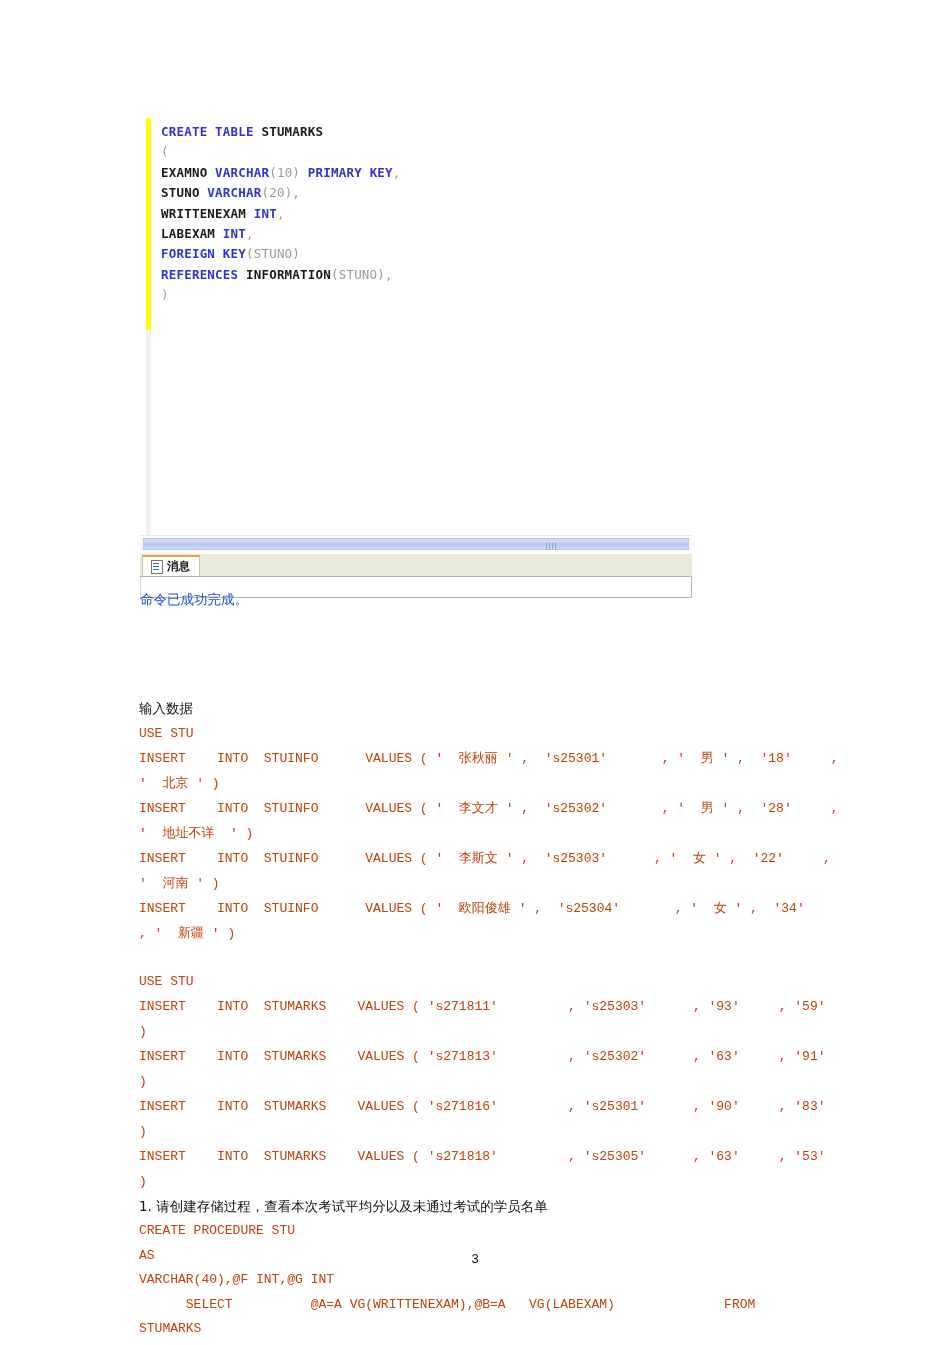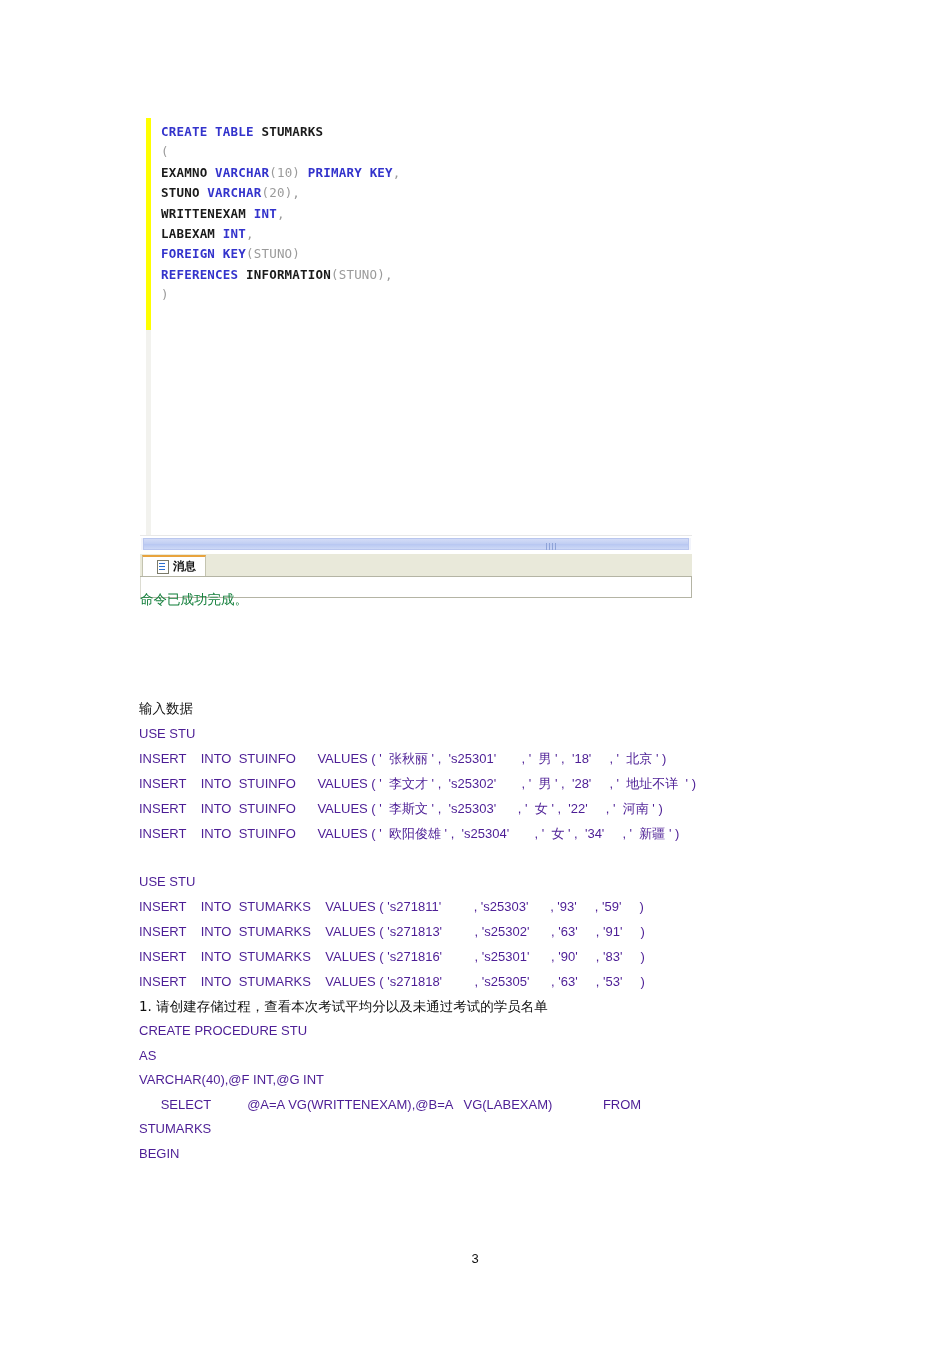--- a/index.html
+++ b/index.html
@@ -103,21 +103,21 @@
     height: 22px;
     background: #e9e9da;
     border-bottom: 1px solid #b4b4a4;
     border-top: 1px solid #ffffff;
   }
   .tab-active {
     position: absolute;
     left: 2px;
     top: 1px;
     height: 21px;
-    padding: 0 9px 0 14px;
+    padding: 0 9px 0 8px;
     background: #ffffff;
     border-top: 2px solid #e8a33d;
     border-left: 1px solid #c4c4b0;
     border-right: 1px solid #c4c4b0;
     box-sizing: border-box;
     display: flex;
     align-items: center;
     gap: 4px;
   }
   .tab-icon {
@@ -150,42 +150,42 @@
     border-right: 1px solid #b4b4a4;
     border-bottom: 1px solid #b4b4a4;
   }
 
   .msg-text {
     position: absolute;
     left: 140px;
     top: 591px;
     font-family: "DejaVu Sans", sans-serif;
     font-size: 13.5px;
-    color: #15803d;
+    color: #1d4ed8;
     white-space: nowrap;
   }
 
   
   .doc {
     position: absolute;
     left: 139px;
     top: 696px;
     width: 700px;
   }
   .cn {
     font-family: "DejaVu Sans", sans-serif;
     font-size: 13.5px;
     color: #111111;
     line-height: 25px;
     white-space: pre-wrap;
   }
   .sql {
-    font-family: Liberation Sans, sans-serif;
+    font-family: Liberation Mono, monospace;
     font-size: 13px;
-    color: #4c1d95;
+    color: #c2410c;
     line-height: 25px;
     white-space: pre-wrap;
   }
   .spacer { height: 23px; }
   .tight { line-height: 24.5px; }
 
   .page-num {
     position: absolute;
     left: 0;
     top: 1251px;

